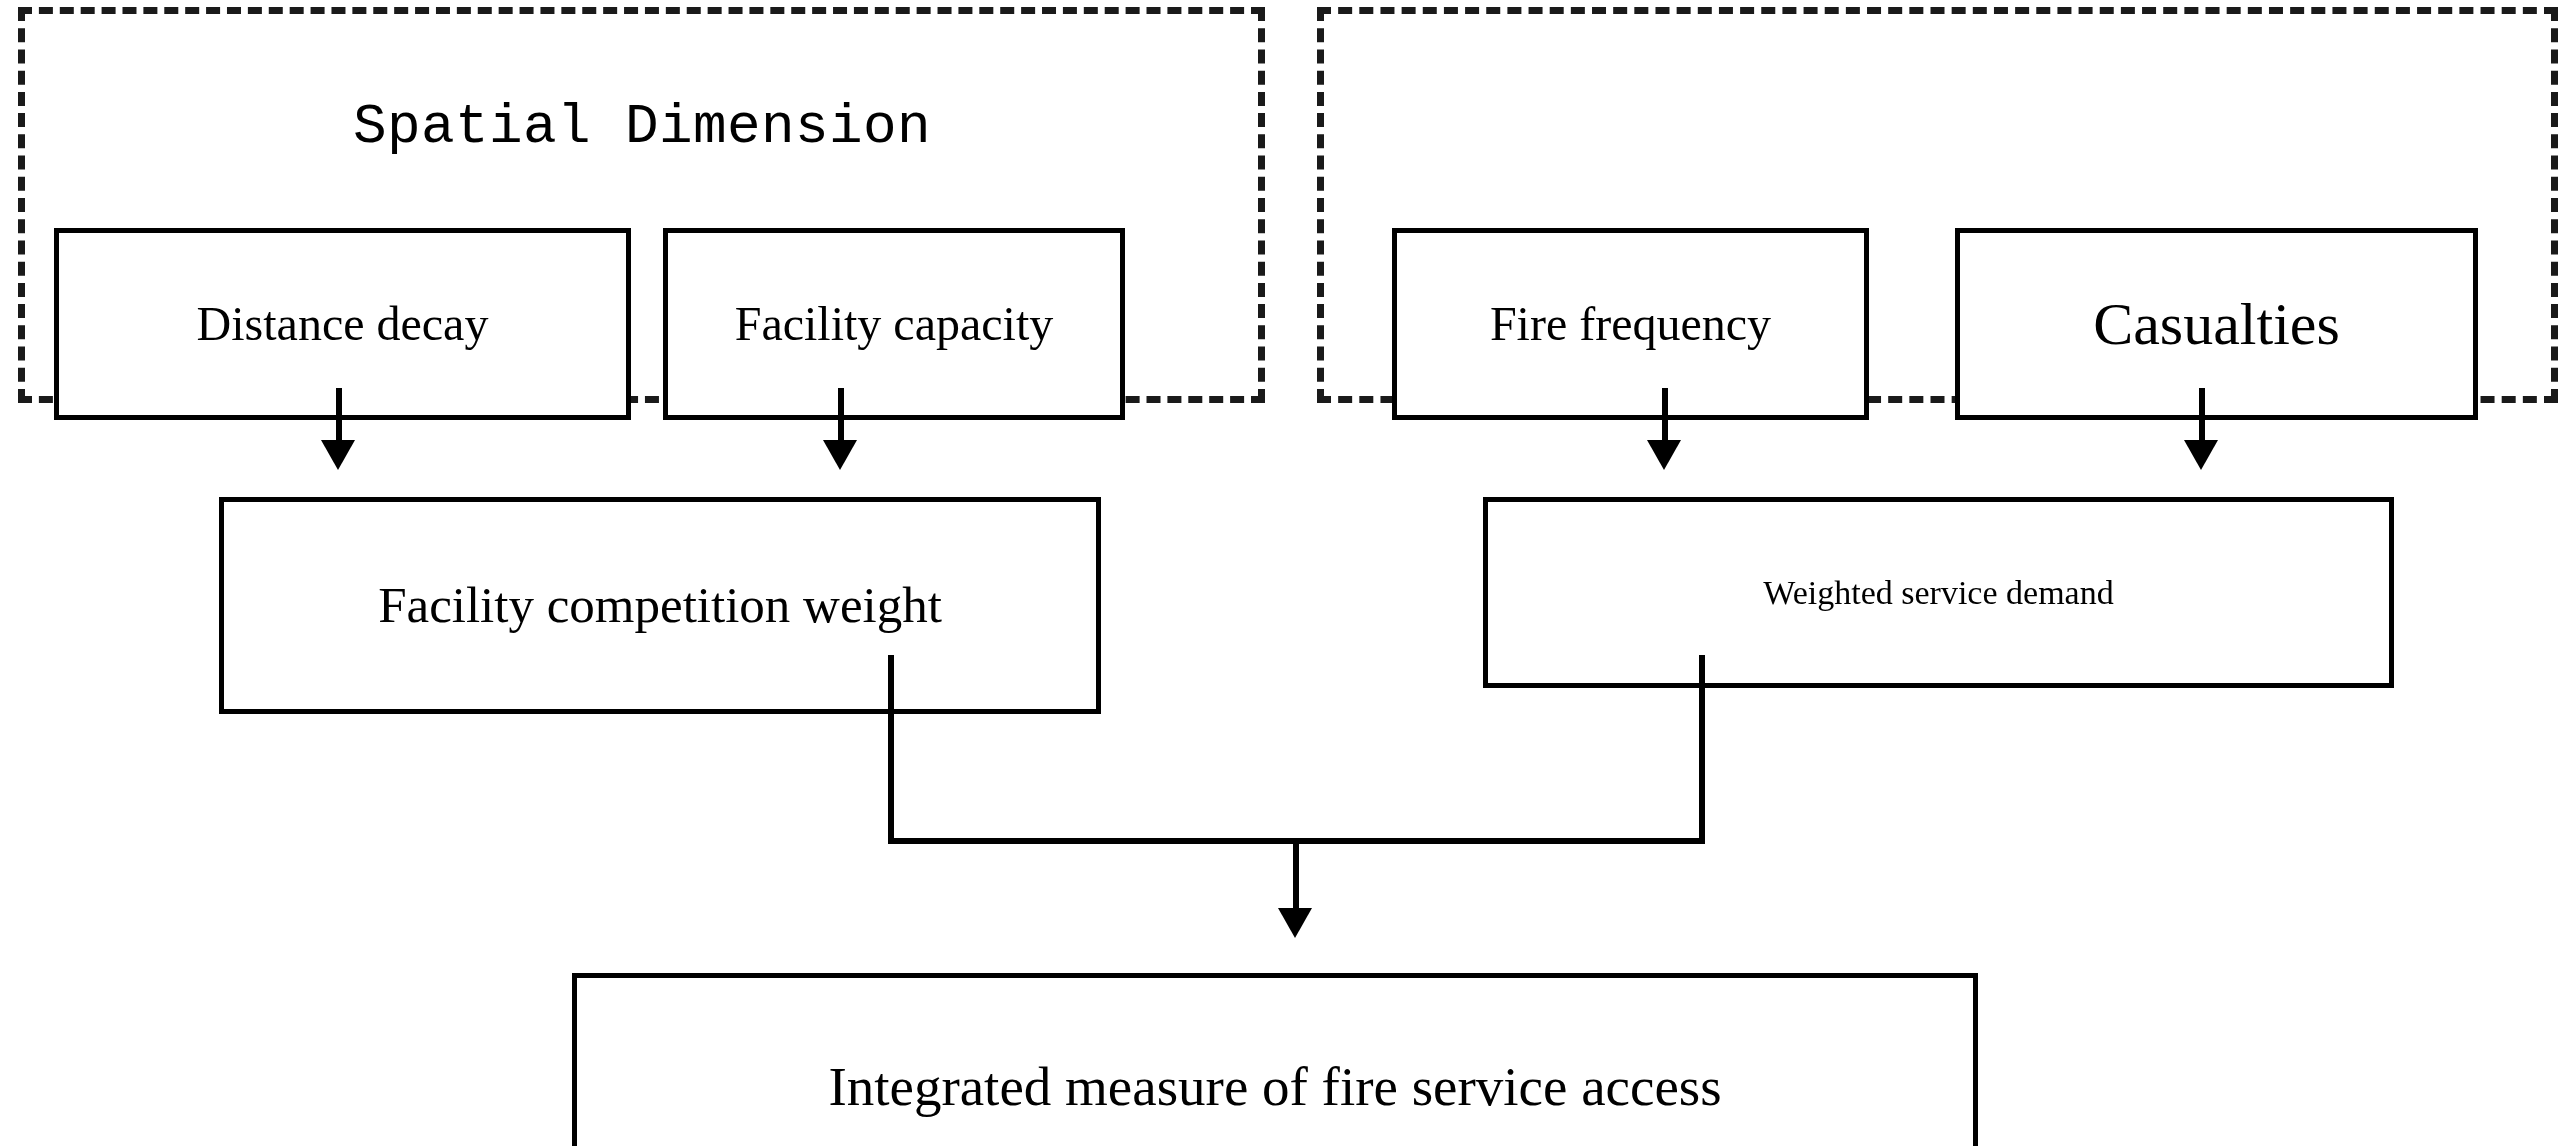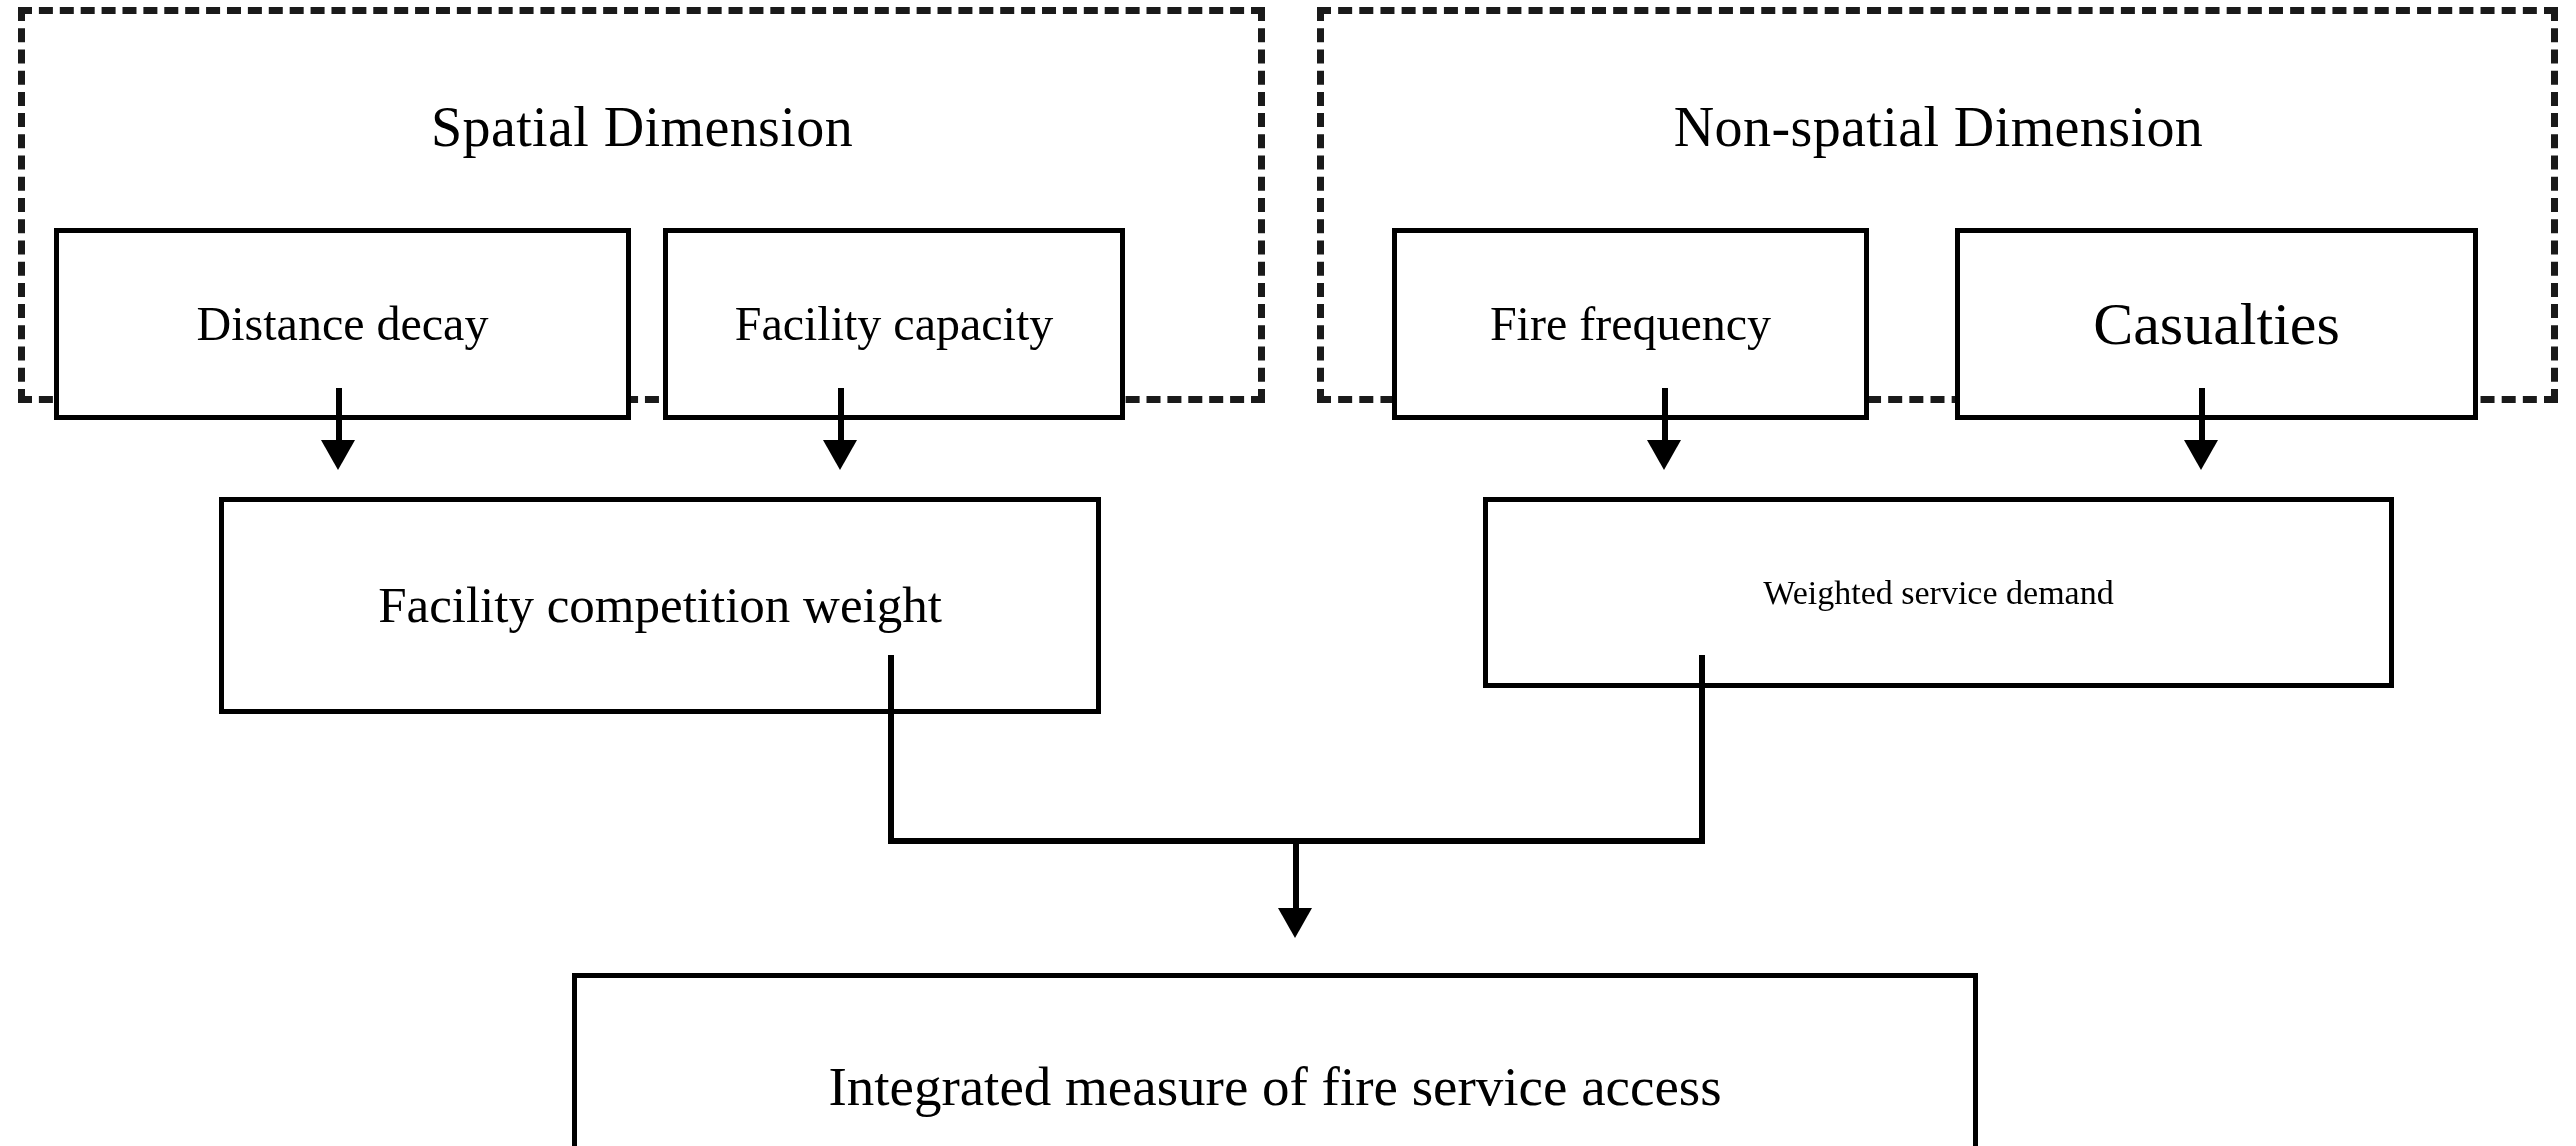--- a/index.html
+++ b/index.html
@@ -31,21 +31,21 @@
   
   .group-title {
     position: absolute;
     text-align: center;
     font-size: 56px;
     line-height: 1;
     color: #000000;
     white-space: nowrap;
     letter-spacing: 0.4px;
   }
-  #title-spatial     { left: 50px;   top: 99px; width: 1184px; }
+  #title-spatial     { left: 50px;   top: 99px; width: 1184px; font-family: Liberation Mono, monospace; }
   #title-nonspatial  { left: 1342px; top: 99px; width: 1193px; }
 
   
   .node {
     position: absolute;
     box-sizing: border-box;
     border: 5px solid #000000;
     background: #ffffff;
     display: flex;
     align-items: center;
@@ -123,21 +123,20 @@
 
   <div class="conn-line conn-v" id="conn-fc-stem"></div>
   <div class="arrowhead" id="arrow-fc"></div>
 
   <div class="node" id="node-facility-competition-weight">
     <span class="node-label">Facility competition weight</span>
   </div>
 
   <div class="dim-group" id="group-nonspatial"></div>
 
-  <div class="group-title" id="title-nonspatial">Non-spatial Dimension</div>
 
   <div class="node" id="node-fire-frequency">
     <span class="node-label">Fire frequency</span>
   </div>
 
   <div class="node" id="node-casualties">
     <span class="node-label">Casualties</span>
   </div>
 
   <div class="conn-line conn-v" id="conn-ff-stem"></div>

